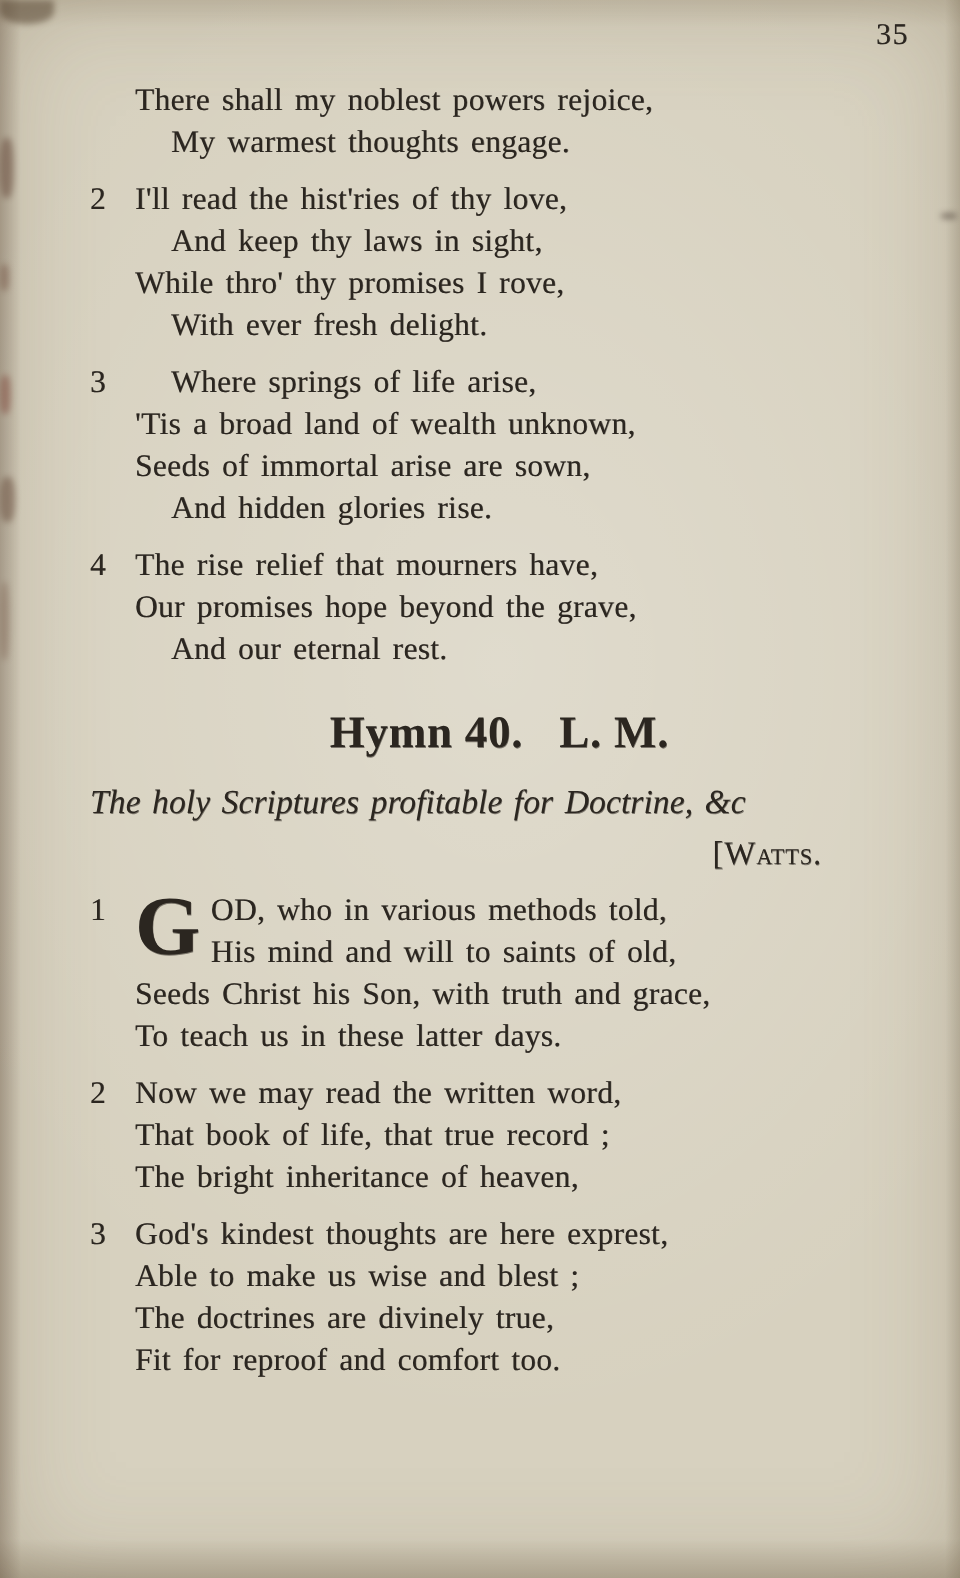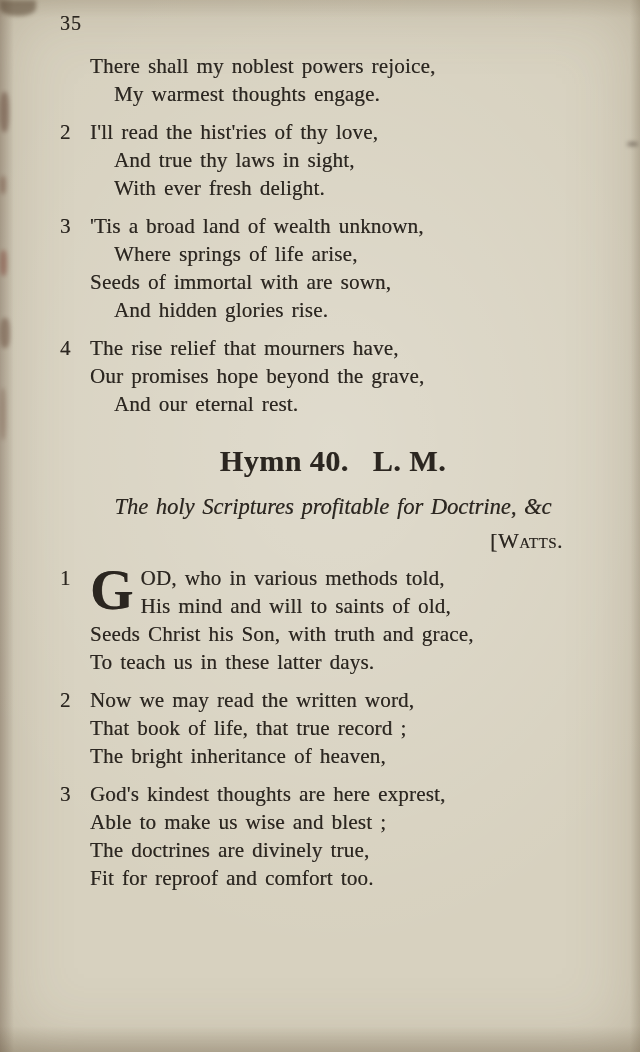--- a/index.html
+++ b/index.html
@@ -17,21 +17,21 @@
       linear-gradient(180deg, rgba(120,104,76,.16),rgba(120,104,76,0) 18px),
       var(--paper);
     box-shadow: inset 0 0 70px rgba(110,92,64,.28);
     color:var(--ink);
     text-shadow:.35px .35px .2px rgba(43,38,32,.55);
   }
 
   .content{ position:absolute; left:60px; right:34px; top:8px; }
 
   .page-number{
-    text-align:left; font-size:20px; height:30px; line-height:30px;
+    text-align:right; font-size:20px; height:30px; line-height:30px;
     letter-spacing:1px; margin-bottom:14px;
   }
 
   .stanza{ display:flex; margin-bottom:10px; }
   .stanza-num{ flex:0 0 30px; font-size:21px; line-height:28px; }
   .lines{ flex:1; min-width:0; }
   .line{
     font-size:21px; line-height:28px; white-space:nowrap;
     word-spacing:2.5px; letter-spacing:.2px;
   }
@@ -40,25 +40,25 @@
   .dropcap{
     float:left; font-size:56px; line-height:50px; height:52px;
     font-weight:bold; margin:1px 7px 0 0; letter-spacing:0;
   }
 
   .hymn-heading{
     margin:26px 0 4px; font-size:30px; font-weight:bold; text-align:center;
     white-space:pre; letter-spacing:.5px;
   }
   .hymn-title{
-    margin-top:16px; font-size:22.5px; font-style:italic; text-align:center;
+    margin-top:16px; font-size:22.5px; font-style:italic; text-align:left;
     white-space:nowrap; word-spacing:2px;
   }
   .attribution{
-    margin:8px 43px 10px 0; font-size:22px; text-align:right;
+    margin:8px 58px 10px 0; font-size:22px; text-align:right;
     font-variant:small-caps; letter-spacing:.5px;
   }
 
   .artifact{ position:absolute; filter:blur(2px); border-radius:40%; }
   .a1{ left:0;  top:92px;  width:9px;  height:40px; background:#5a3a2c; opacity:.45; }
   .a2{ left:0;  top:176px; width:6px;  height:18px; background:#6a4434; opacity:.40; }
   .a3{ left:0;  top:250px; width:7px;  height:26px; background:#7a3c30; opacity:.45; }
   .a4{ left:0;  top:318px; width:10px; height:30px; background:#553525; opacity:.40; }
   .a5{ left:0;  top:0;     width:36px; height:16px; background:#4f3d2a; opacity:.50; border-radius:0 0 60% 60%; }
   .a6{ right:2px; top:142px; width:11px; height:4px; background:#3e322a; opacity:.50; }
@@ -86,30 +86,31 @@
           <span class="stanza-num"></span>
           <div class="lines">
             <div class="line">There shall my noblest powers rejoice,</div>
             <div class="line ind">My warmest thoughts engage.</div>
           </div>
         </div>
         <div class="stanza">
           <span class="stanza-num">2</span>
           <div class="lines">
             <div class="line">I'll read the hist'ries of thy love,</div>
-            <div class="line ind">And true thy laws in sight,</div>
+            <div class="line ind">And keep thy laws in sight,</div>
+            <div class="line">While thro' thy promises I rove,</div>
             <div class="line ind">With ever fresh delight.</div>
           </div>
         </div>
         <div class="stanza">
           <span class="stanza-num">3</span>
           <div class="lines">
+            <div class="line ind">Where springs of life arise,</div>
             <div class="line">'Tis a broad land of wealth unknown,</div>
-            <div class="line ind">Where springs of life arise,</div>
-            <div class="line">Seeds of immortal with are sown,</div>
+            <div class="line">Seeds of immortal arise are sown,</div>
             <div class="line ind">And hidden glories rise.</div>
           </div>
         </div>
         <div class="stanza">
           <span class="stanza-num">4</span>
           <div class="lines">
             <div class="line">The rise relief that mourners have,</div>
             <div class="line">Our promises hope beyond the grave,</div>
             <div class="line ind">And our eternal rest.</div>
           </div>

